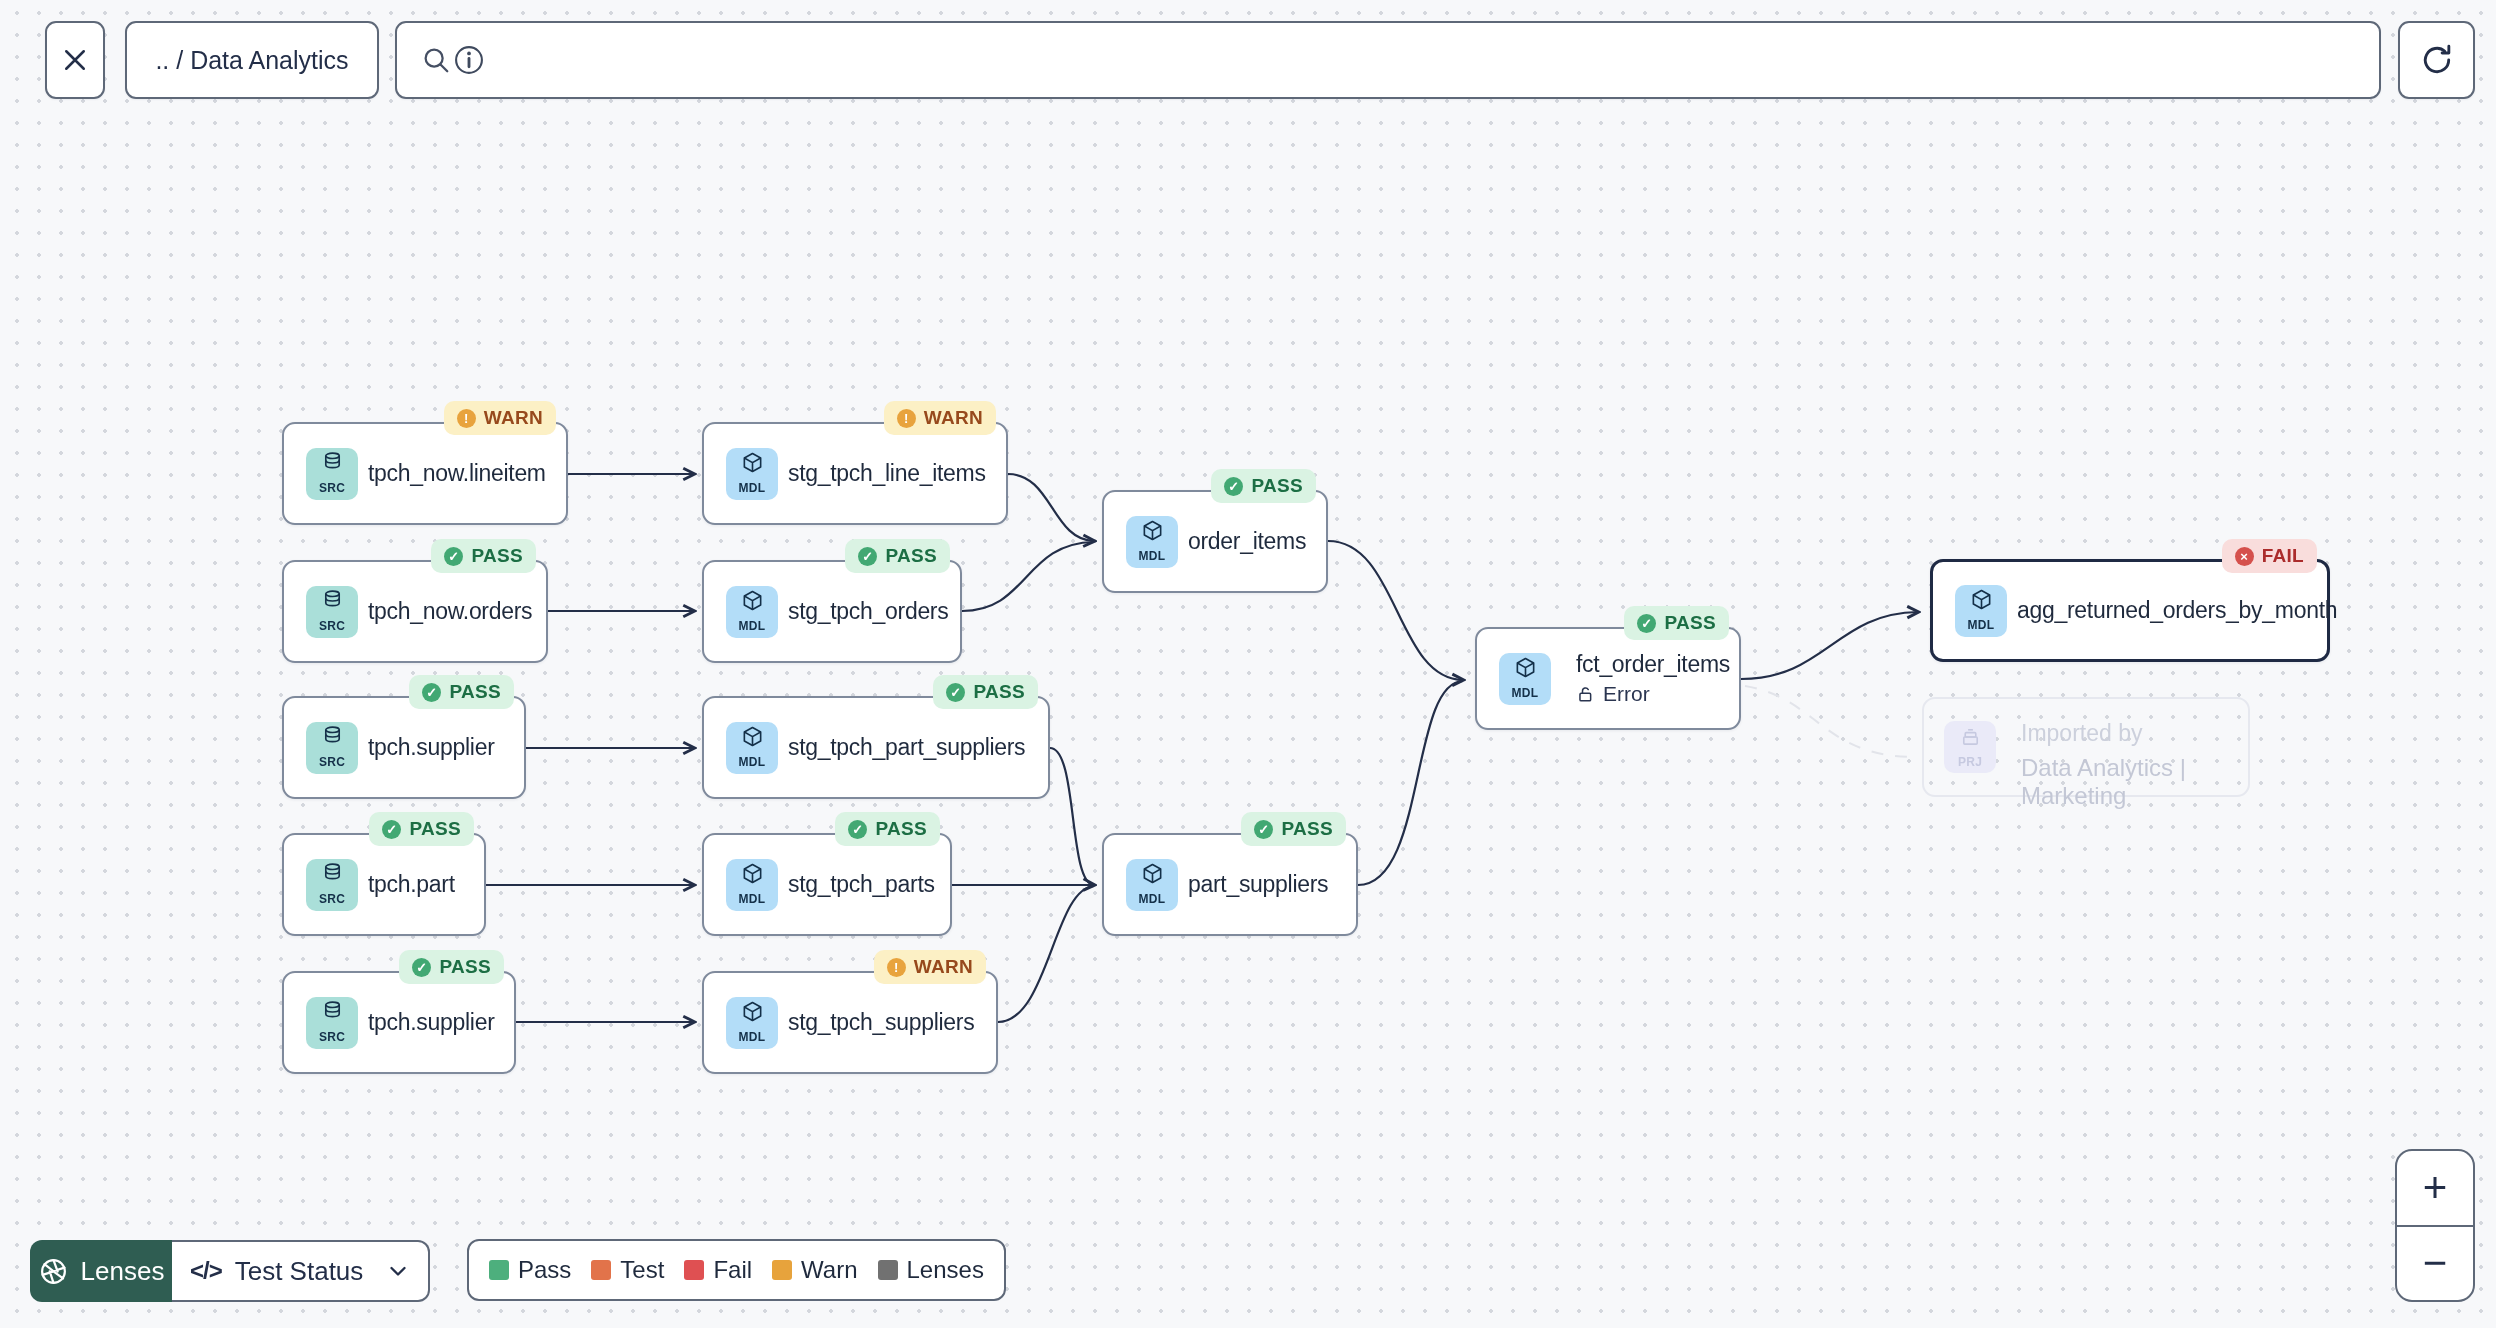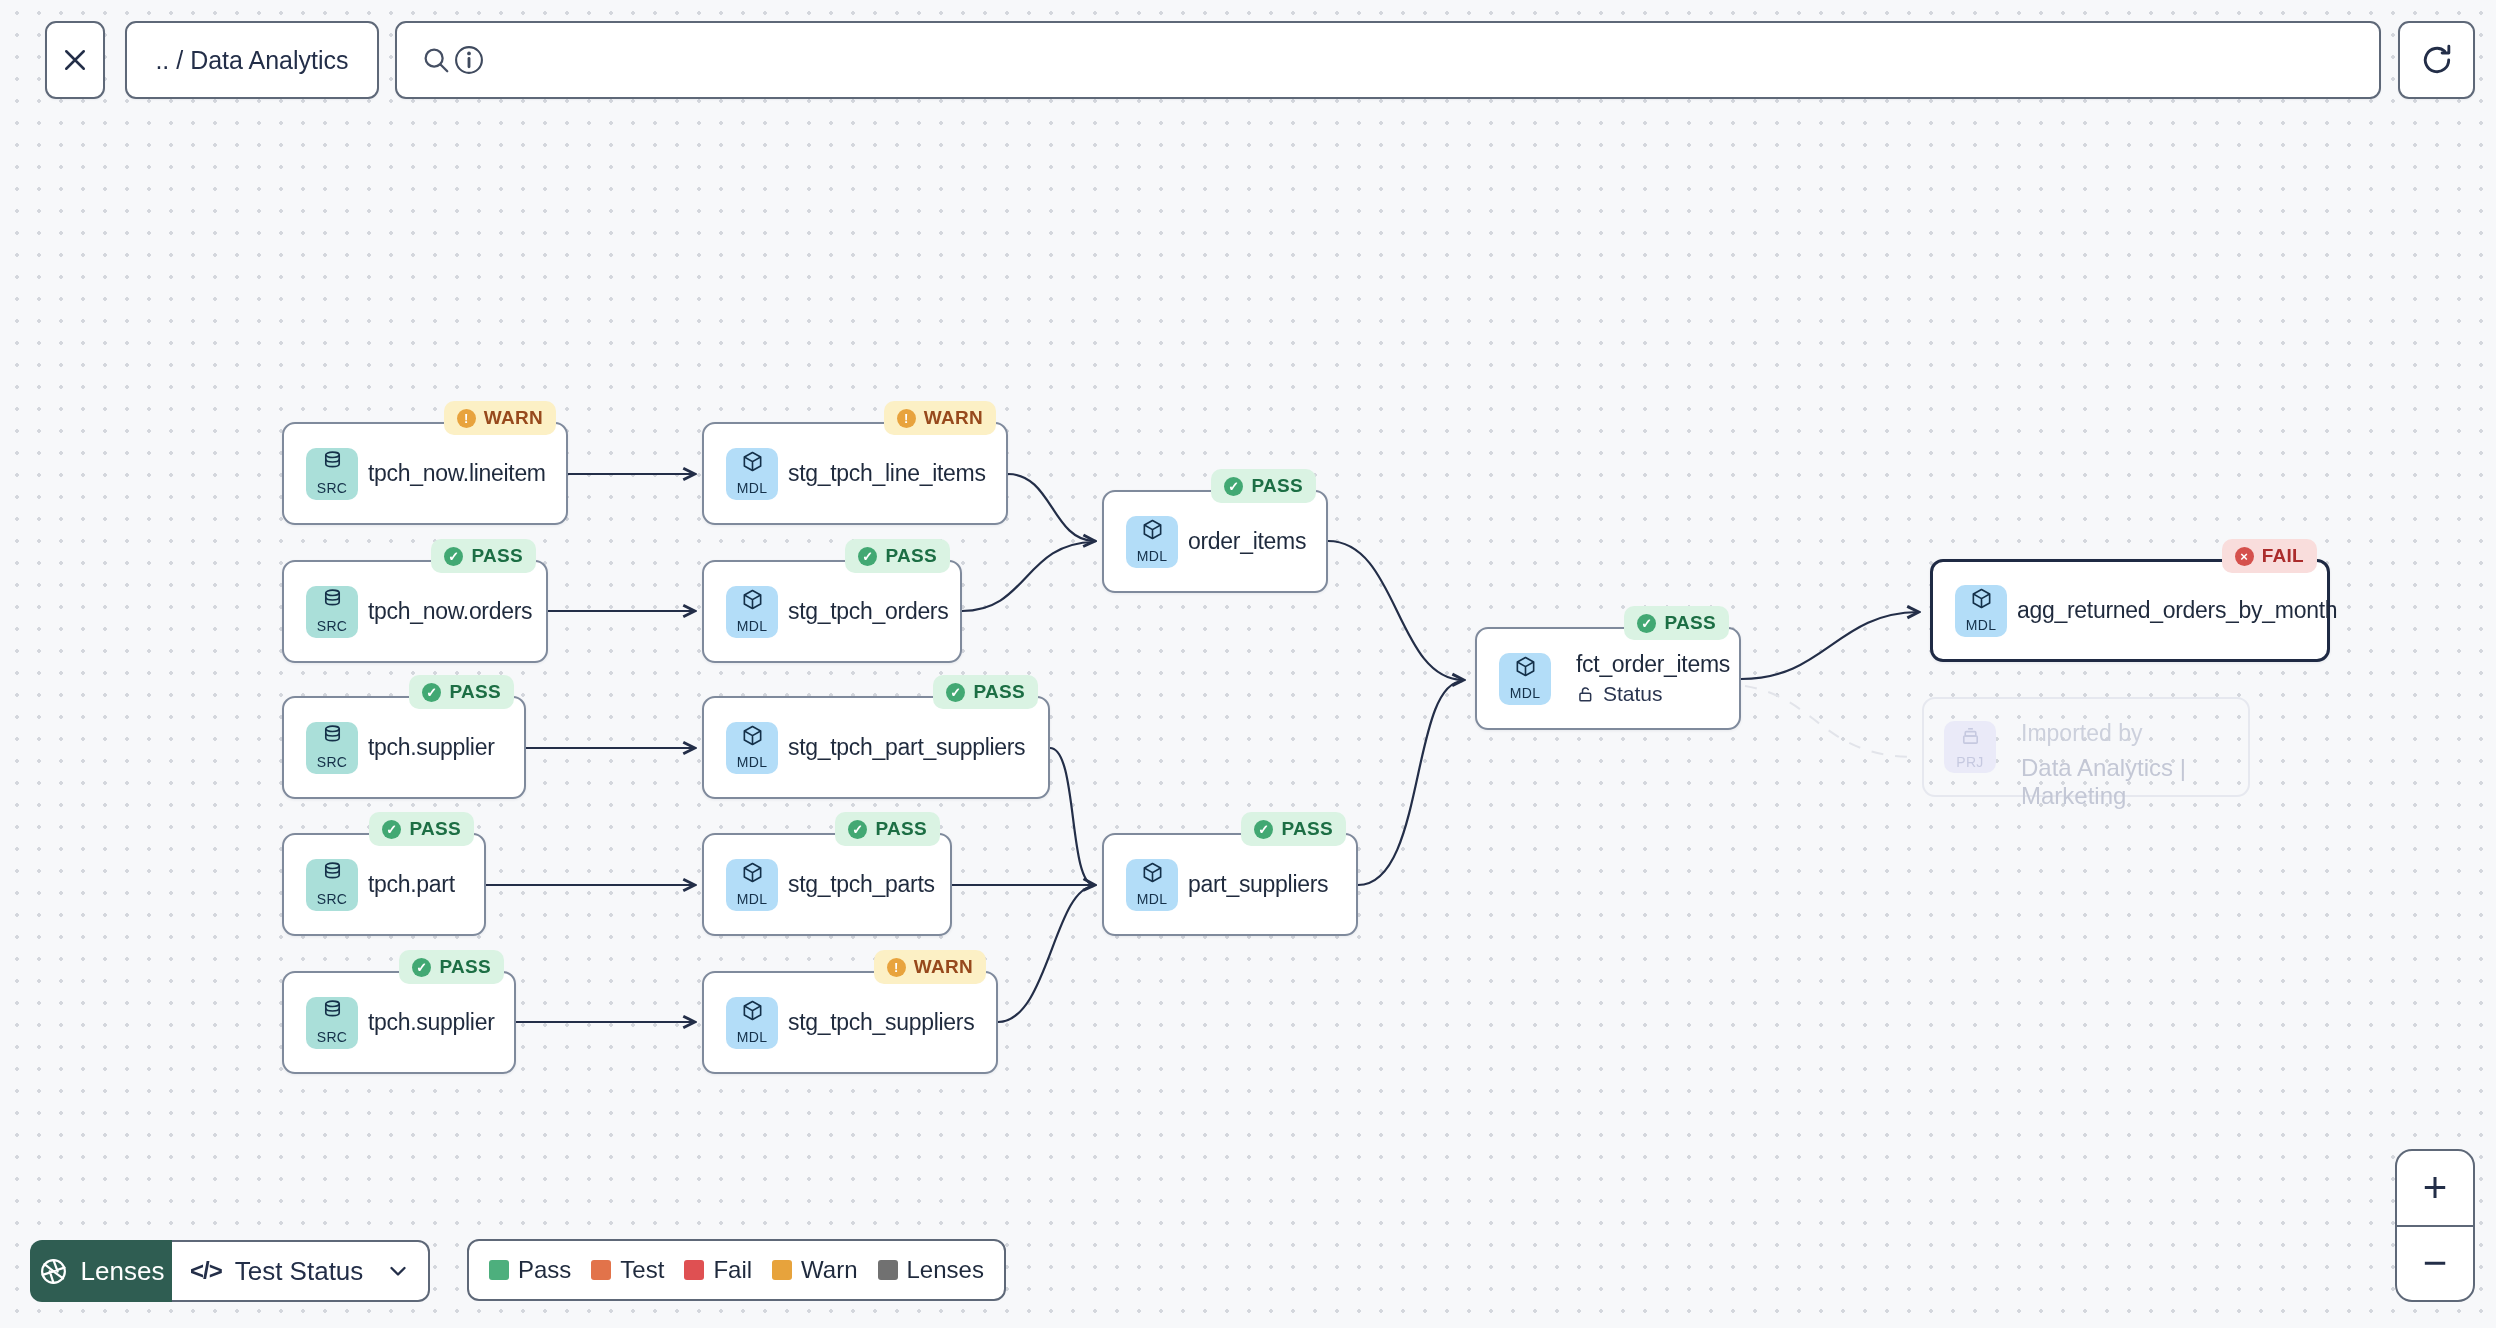--- a/index.html
+++ b/index.html
@@ -42,21 +42,21 @@
     display:flex; align-items:center; padding:0 14px 0 22px;
     box-shadow:0 1px 3px rgba(20,30,60,.07); cursor:pointer;
   }
   .node.selected { border:3.5px solid #1f2a44; }
   .nicon {
     width:52px; height:52px; border-radius:10px; flex:0 0 52px;
     display:flex; flex-direction:column; align-items:center; justify-content:center;
     color:#143049;
   }
   .nicon svg { width:23px; height:23px; display:block; }
-  .nicon-t { font-size:14px; font-weight:400; letter-spacing:.3px; line-height:1.1; margin-top:8px; }
+  .nicon-t { font-size:12px; font-weight:700; letter-spacing:.3px; line-height:1.1; margin-top:8px; }
   .nicon.src { background:#aadfd9; }
   .nicon.mdl { background:#b3ddf8; }
   .nicon.prj { background:#eaeaf8; color:#c6c9e0; }
   .nlabel { font-size:23px; letter-spacing:-.3px; margin-left:10px; white-space:nowrap; color:#1f2a3d; }
   .nlabel-col { margin-left:25px; display:flex; flex-direction:column; gap:4px; }
   .nlabel-col .nlabel { margin-left:0; }
   .nsub { display:flex; align-items:center; gap:8px; font-size:21px; color:#2a3550; }
   .nsub svg { width:19px; height:19px; }
 
   .badge {
@@ -375,21 +375,21 @@
         </svg>
       <span class="nicon-t">MDL</span>
     </span>
     <span class="nlabel-col">
       <span class="nlabel">fct_order_items</span>
       <span class="nsub">
         <svg viewBox="0 0 24 24" fill="none" stroke="#2a3550" stroke-width="1.9" stroke-linecap="round">
             <rect x="5" y="10.5" width="13.5" height="9.5" rx="1.5"></rect>
             <path d="M8.2 10.5V7.6a3.9 3.9 0 0 1 7.3-1.9"></path>
           </svg>
-        <span>Status</span>
+        <span>Error</span>
       </span>
     </span>
   </div>
 
   <div class="node selected" style="left:1930px;top:559px;width:400px;">
     <span class="badge fail">
       <span class="dot">×</span>
       <span>FAIL</span>
     </span>
     <span class="nicon mdl">

